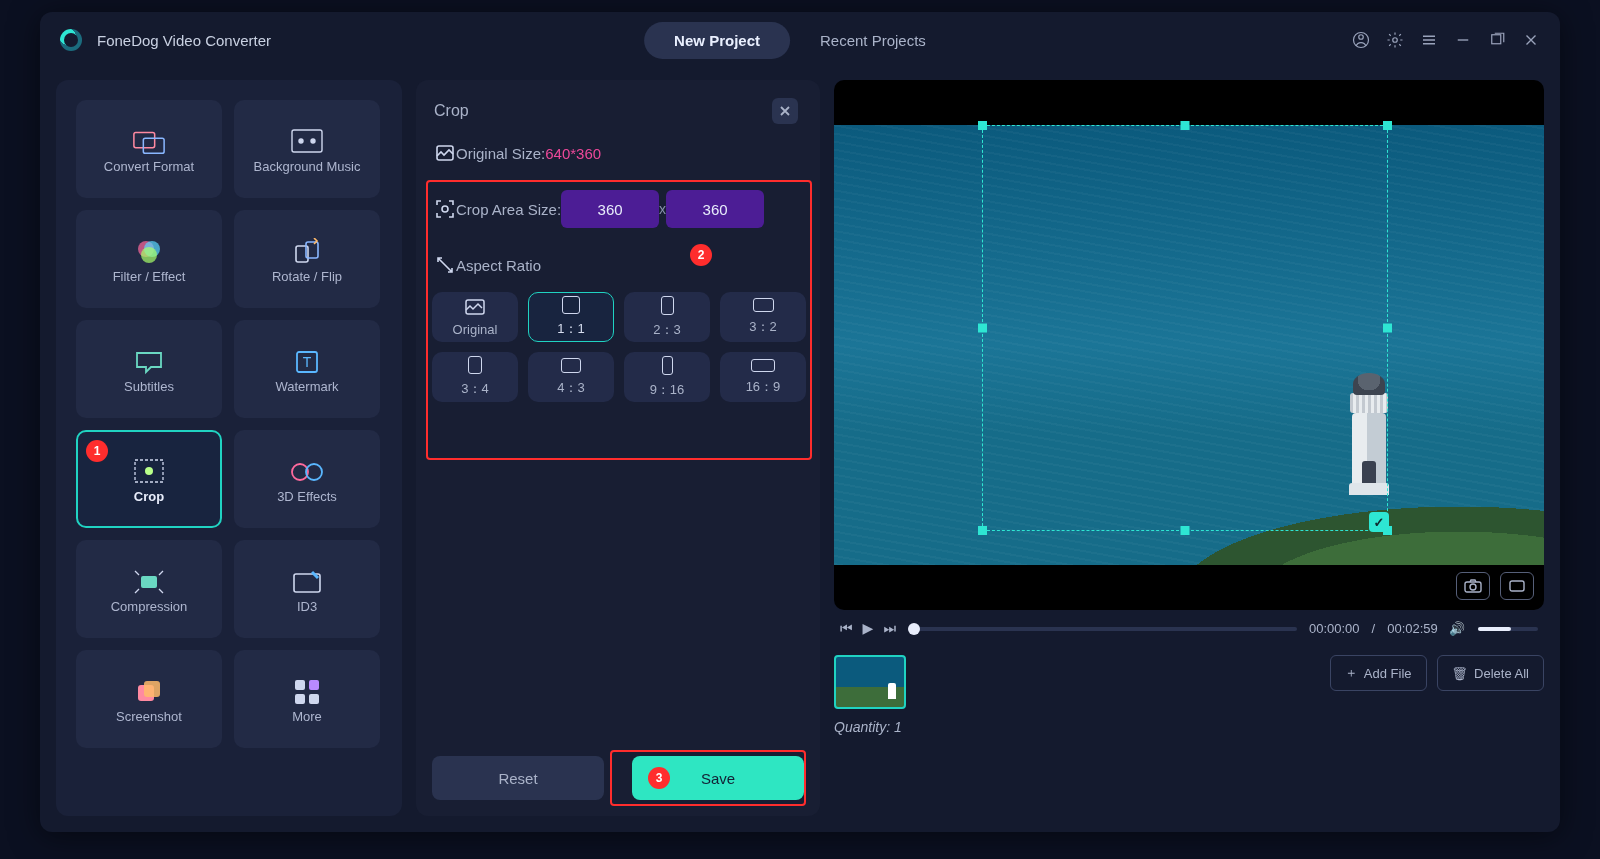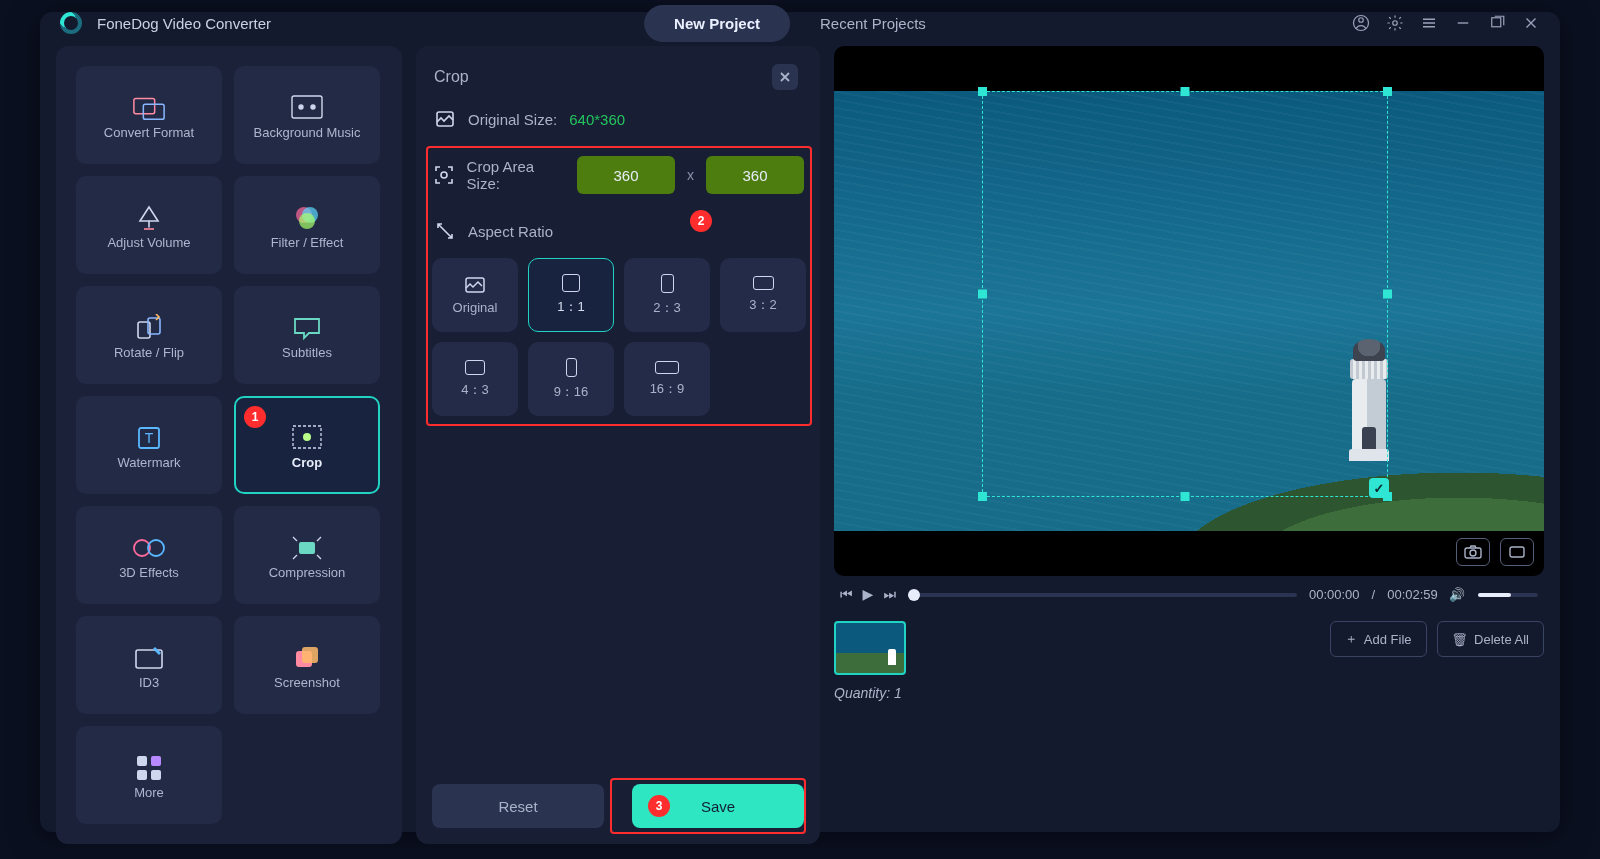--- a/index.html
+++ b/index.html
@@ -20,27 +20,27 @@
   .toolgrid { width:346px; background:#1a2139; border-radius:12px; padding:20px; display:grid; grid-template-columns:146px 146px; grid-auto-rows:98px; gap:12px; align-content:start; }
   .toolcard { background:#222a45; border-radius:10px; display:flex; flex-direction:column; align-items:center; justify-content:center; cursor:pointer; position:relative; }
   .toolcard.selected { background:#18243f; border:2px solid #20d3c2; }
   .toolcard .ticon { width:34px; height:34px; display:flex; align-items:center; justify-content:center; color:#cfd7ee; }
   .toolcard .tlabel { font-size:13px; color:#aeb6cf; }
   .toolcard.selected .tlabel { color:#e8edfb; font-weight:600; }
   
   .croppanel { width:404px; background:#181e33; border-radius:12px; display:flex; flex-direction:column; padding:14px 16px 16px 16px; position:relative; }
   .crophead { display:flex; align-items:center; justify-content:space-between; color:#aab3c9; font-size:16px; padding:4px 6px 14px 2px; }
   .closebtn { width:26px; height:26px; background:#2a3350; border-radius:6px; display:flex; align-items:center; justify-content:center; cursor:pointer; color:#aab3c9; }
-  .row { display:flex; align-items:center; gap:12px; font-size:15px; color:#aab3c9; }
+  .row { display:flex; align-items:center; font-size:15px; color:#aab3c9; }
   .row .ic { width:22px; height:22px; display:flex; align-items:center; justify-content:center; color:#cfd7ee; }
   .highlight-box { position:absolute; left:10px; top:100px; width:386px; height:280px; border:2px solid #ff2d2d; border-radius:4px; pointer-events:none; }
-  .sizeinput { width:98px; height:38px; background:#4d7c0f; border:none; border-radius:6px; color:#e8edfb; text-align:center; font-size:15px; outline:none; }
+  .sizeinput { width:98px; height:38px; background:#4c1d95; border:none; border-radius:6px; color:#e8edfb; text-align:center; font-size:15px; outline:none; }
   .x { color:#8791ab; font-size:14px; }
   .ratio-grid { display:grid; grid-template-columns:repeat(4, 86px); gap:10px; margin-top:16px; }
-  .ratiobtn { height:74px; background:#232b49; border-radius:10px; display:flex; flex-direction:column; align-items:center; justify-content:center; gap:6px; cursor:pointer; color:#aab3c9; font-size:13px; }
+  .ratiobtn { height:50px; background:#232b49; border-radius:10px; display:flex; flex-direction:column; align-items:center; justify-content:center; gap:6px; cursor:pointer; color:#aab3c9; font-size:13px; }
   .ratiobtn.selected { background:#18243f; border:1.5px solid #20d3c2; color:#d7deef; }
   .ratiobtn .shape { width:22px; height:18px; border:1.6px solid #cfd7ee; border-radius:3px; }
   .footer-btns { margin-top:auto; display:flex; gap:28px; position:relative; }
   .footer-btns .highlight { position:absolute; left:178px; top:-6px; width:196px; height:56px; border:2px solid #ff2d2d; border-radius:4px; pointer-events:none; }
   .btn { flex:1; height:44px; border-radius:8px; display:flex; align-items:center; justify-content:center; font-size:15px; cursor:pointer; }
   .btn.reset { background:#2a3350; color:#aab3c9; }
   .btn.save { background:#2ee6c2; color:#132034; font-weight:500; position:relative; }
   .callout { position:absolute; width:22px; height:22px; background:#ff2d2d; color:#fff; font-size:12px; font-weight:600; border-radius:50%; display:flex; align-items:center; justify-content:center; z-index:5; }
   
   .preview { flex:1; display:flex; flex-direction:column; gap:8px; }
@@ -138,30 +138,20 @@
             <svg width="34" height="28" viewBox="0 0 34 28" fill="none" stroke="#cfd7ee" stroke-width="1.4">
               <rect x="2" y="2" width="30" height="22" rx="2"></rect>
               <circle cx="11" cy="13" r="2" fill="#cfd7ee"></circle>
               <circle cx="23" cy="13" r="2" fill="#cfd7ee"></circle>
             </svg>
           </span>
         <span class="tlabel">Background Music</span>
       </div>
       <div class="toolcard">
         <span class="ticon">
-            <svg width="30" height="30" viewBox="0 0 30 30" fill="none" stroke="#cfd7ee" stroke-width="1.6">
-              <path d="M15 4 L6 18h18z"></path>
-              <path d="M15 18v6" stroke-linecap="round"></path>
-              <path d="M10 26h10" stroke="#ff8aa1"></path>
-            </svg>
-          </span>
-        <span class="tlabel">Adjust Volume</span>
-      </div>
-      <div class="toolcard">
-        <span class="ticon">
             <svg width="30" height="30" viewBox="0 0 30 30">
               <circle cx="12" cy="12" r="8" fill="#ff6a9d" opacity=".7"></circle>
               <circle cx="18" cy="12" r="8" fill="#5ad8ff" opacity=".7"></circle>
               <circle cx="15" cy="18" r="8" fill="#a8ff6a" opacity=".7"></circle>
             </svg>
           </span>
         <span class="tlabel">Filter / Effect</span>
       </div>
       <div class="toolcard">
         <span class="ticon">
@@ -260,21 +250,21 @@
       </div>
 
       <div class="row" style="margin:4px 0 20px 2px;">
         <span class="ic">
             <svg width="20" height="18" viewBox="0 0 20 18" fill="none" stroke="#cfd7ee" stroke-width="1.6">
               <rect x="2" y="2" width="16" height="14" rx="2"></rect>
               <path d="M2 12l4-4 3 3 5-5 4 4"></path>
             </svg>
           </span>
         <span>Original Size:</span>
-        <span style="color:#22c55e;">640*360</span>
+        <span style="color:#ec4899;">640*360</span>
       </div>
 
       <div class="highlight-box"></div>
       <div class="callout" style="left:274px;top:164px;">2</div>
 
       <div class="row" style="margin:6px 0 16px 2px;">
         <span class="ic">
             <svg width="20" height="20" viewBox="0 0 20 20" fill="none" stroke="#cfd7ee" stroke-width="1.6">
               <path d="M2 6V2h4M18 6V2h-4M2 14v4h4M18 14v4h-4"></path>
               <circle cx="10" cy="10" r="3"></circle>
@@ -307,20 +297,24 @@
           <span class="shape" style="width:18px;height:18px;"></span>
           <span>1：1</span>
         </div>
         <div class="ratiobtn">
           <span class="shape" style="width:13px;height:19px;"></span>
           <span>2：3</span>
         </div>
         <div class="ratiobtn">
           <span class="shape" style="width:21px;height:14px;"></span>
           <span>3：2</span>
+        </div>
+        <div class="ratiobtn">
+          <span class="shape" style="width:14px;height:18px;"></span>
+          <span>3：4</span>
         </div>
         <div class="ratiobtn">
           <span class="shape" style="width:20px;height:15px;"></span>
           <span>4：3</span>
         </div>
         <div class="ratiobtn">
           <span class="shape" style="width:11px;height:19px;"></span>
           <span>9：16</span>
         </div>
         <div class="ratiobtn">

